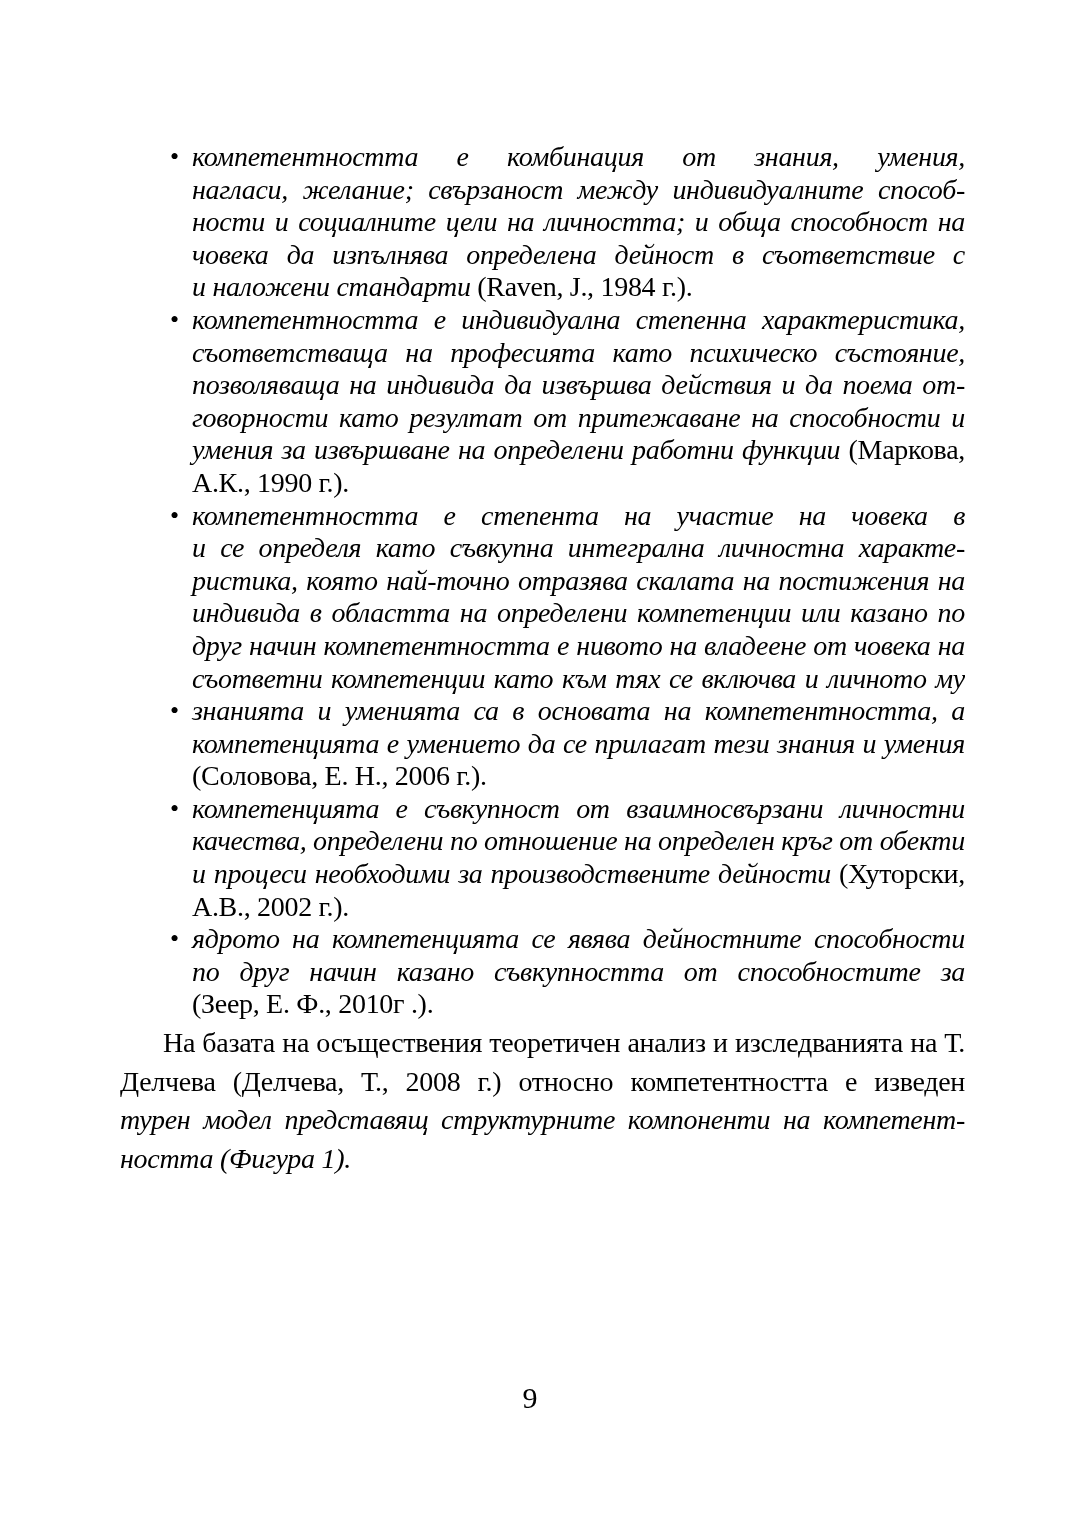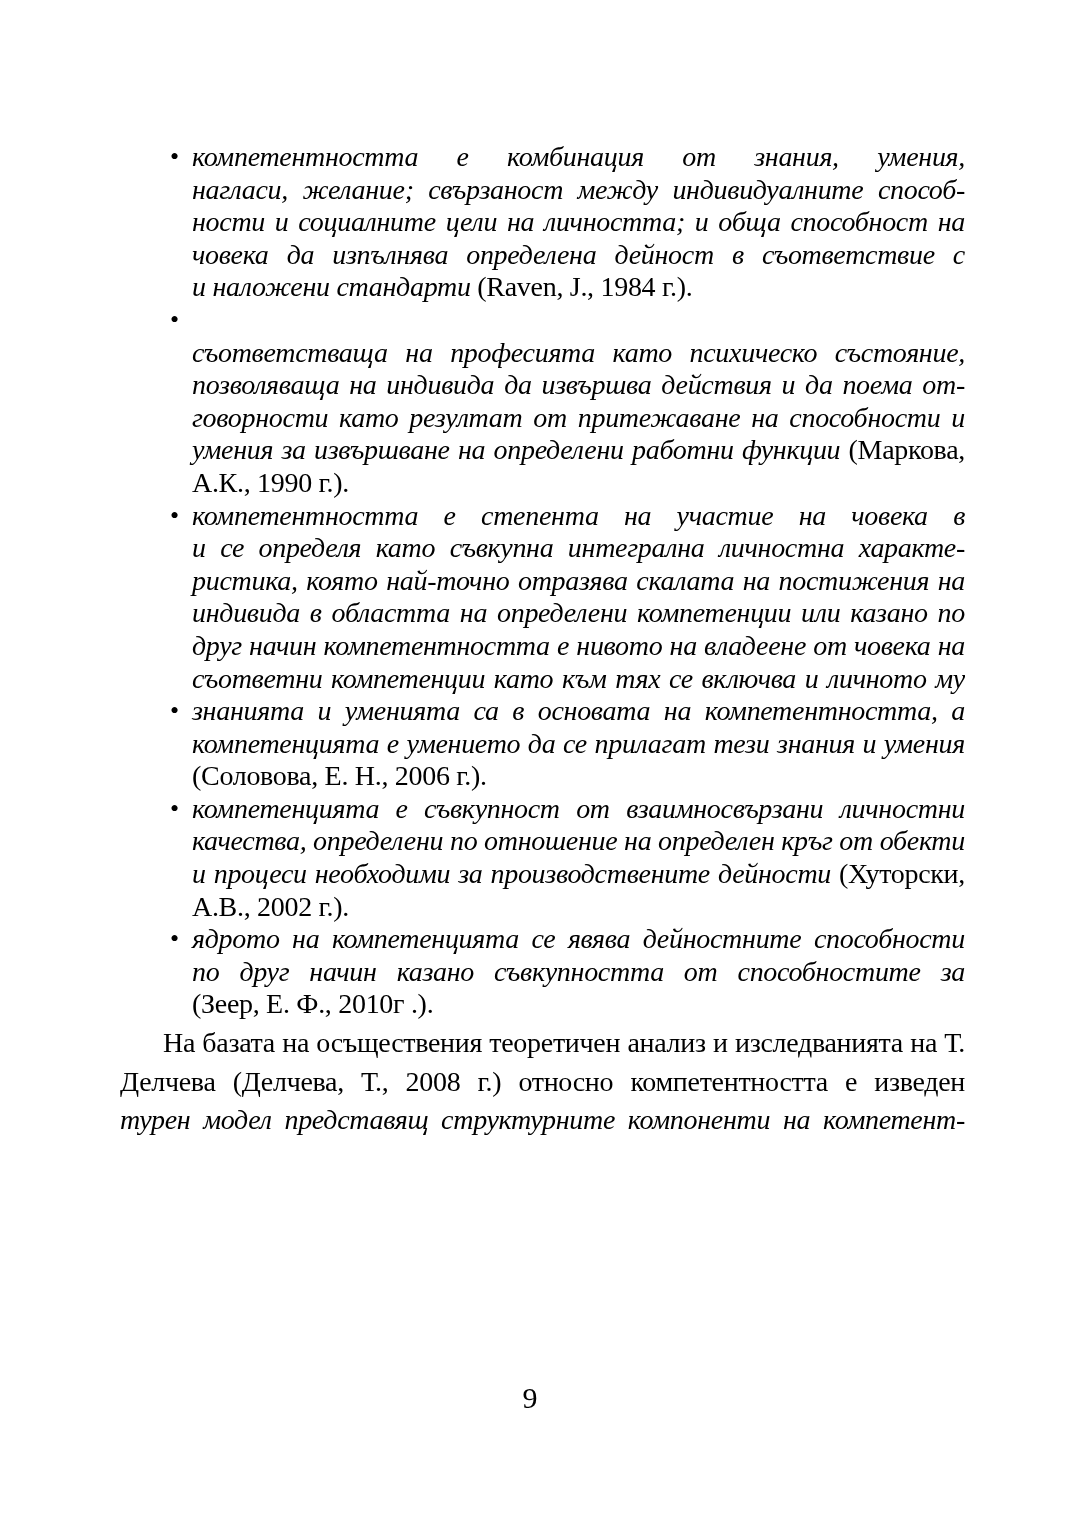--- a/index.html
+++ b/index.html
@@ -60,21 +60,21 @@
 <div class="page">
   <div class="content">
       <div class="block bullet">
         <div class="line"><span class="bullet-marker">•</span><span class="it">компетентността е комбинация от знания, умения, способности,</span></div>
         <div class="line"><span class="it">нагласи, желание; свързаност между индивидуалните способ-</span></div>
         <div class="line"><span class="it">ности и социалните цели на личността; и обща способност на</span></div>
         <div class="line"><span class="it">човека да изпълнява определена дейност в съответствие с приети</span></div>
         <div class="line last"><span class="it">и наложени стандарти </span><span class="rm">(Raven, J., 1984 г.).</span></div>
       </div>
       <div class="block bullet">
-        <div class="line"><span class="bullet-marker">•</span></div>
+        <div class="line"><span class="bullet-marker">•</span><span class="it">компетентността е индивидуална степенна характеристика,</span></div>
         <div class="line"><span class="it">съответстваща на професията като психическо състояние,</span></div>
         <div class="line"><span class="it">позволяваща на индивида да извършва действия и да поема от-</span></div>
         <div class="line"><span class="it">говорности като резултат от притежаване на способности и</span></div>
         <div class="line"><span class="it">умения за извършване на определени работни функции </span><span class="rm">(Маркова,</span></div>
         <div class="line last"><span class="rm">А.К., 1990 г.).</span></div>
       </div>
       <div class="block bullet">
         <div class="line"><span class="bullet-marker">•</span><span class="it">компетентността е степента на участие на човека в дейността</span></div>
         <div class="line"><span class="it">и се определя като съвкупна интегрална личностна характе-</span></div>
         <div class="line"><span class="it">ристика, която най-точно отразява скалата на постижения на</span></div>
@@ -95,16 +95,17 @@
       </div>
       <div class="block bullet">
         <div class="line"><span class="bullet-marker">•</span><span class="it">ядрото на компетенцията се явява дейностните способности или</span></div>
         <div class="line"><span class="it">по друг начин казано съвкупността от способностите за действие</span></div>
         <div class="line last"><span class="rm">(Зеер, Е. Ф., 2010г .).</span></div>
       </div>
       <div class="block paragraph">
         <div class="line first-indent"><span class="rm">На базата на осъществения теоретичен анализ и изследванията на Т.</span></div>
         <div class="line"><span class="rm">Делчева (Делчева, Т., 2008 г.) относно компетентността е изведен </span></div>
         <div class="line"><span class="it">турен модел представящ структурните компоненти на компетент-</span></div>
+        <div class="line last"><span class="it">ността (Фигура 1).</span></div>
       </div>
     </div>
   <div class="page-number">9</div>
 </div>
 
 </body></html>

